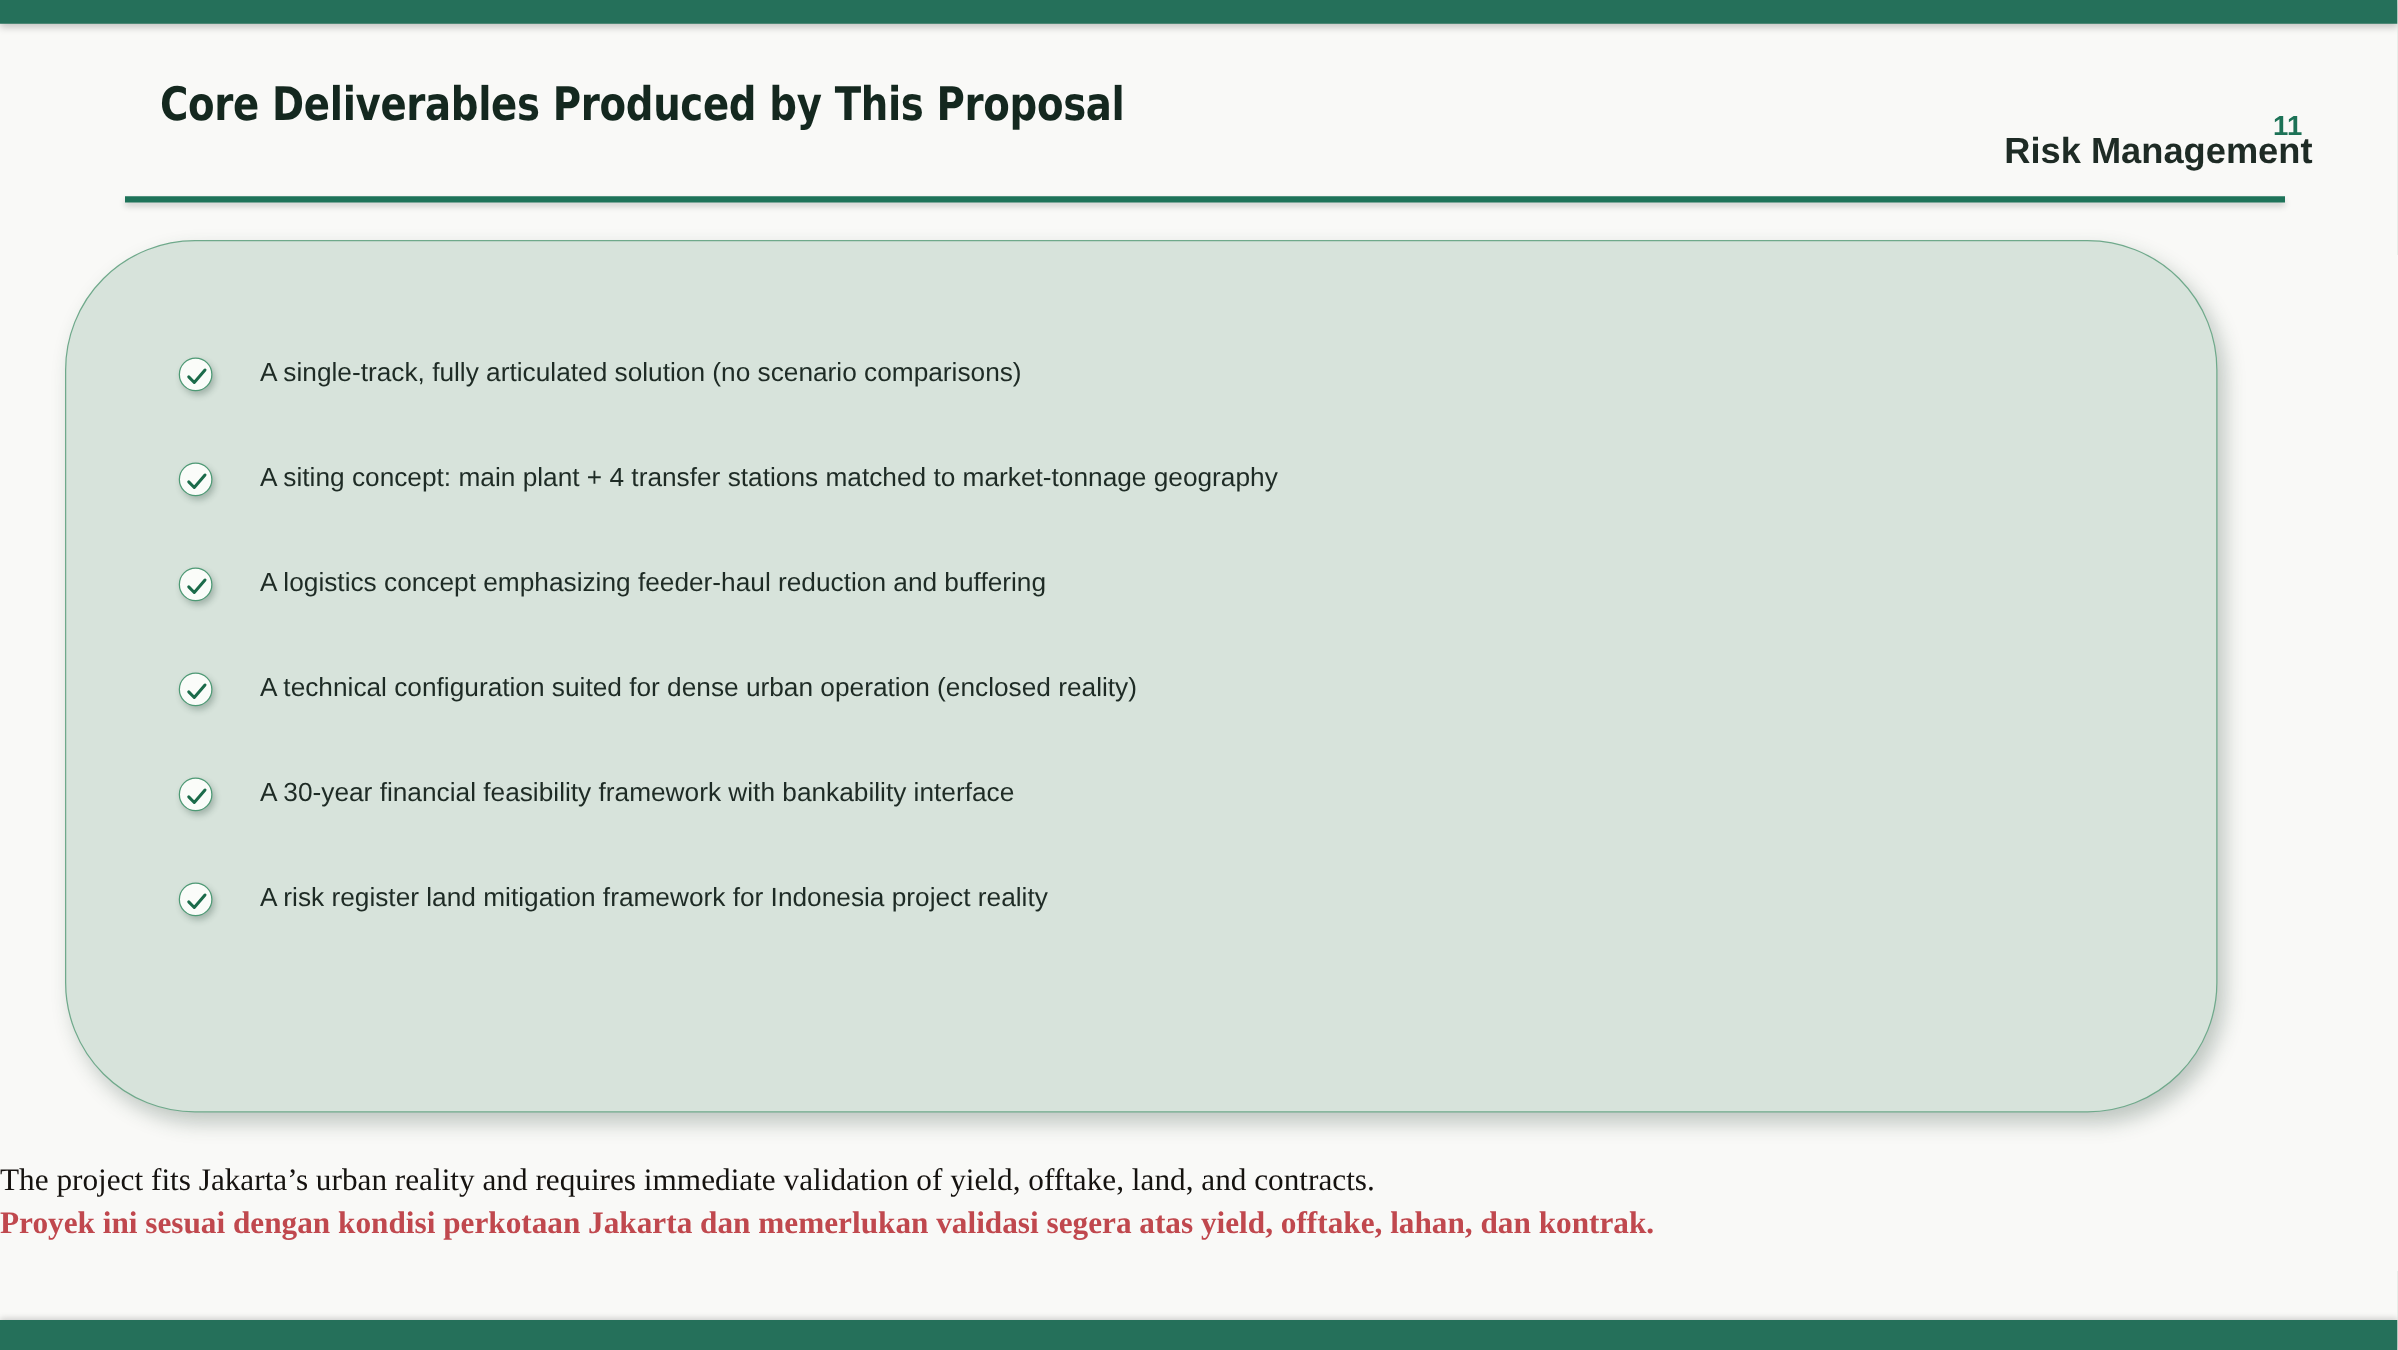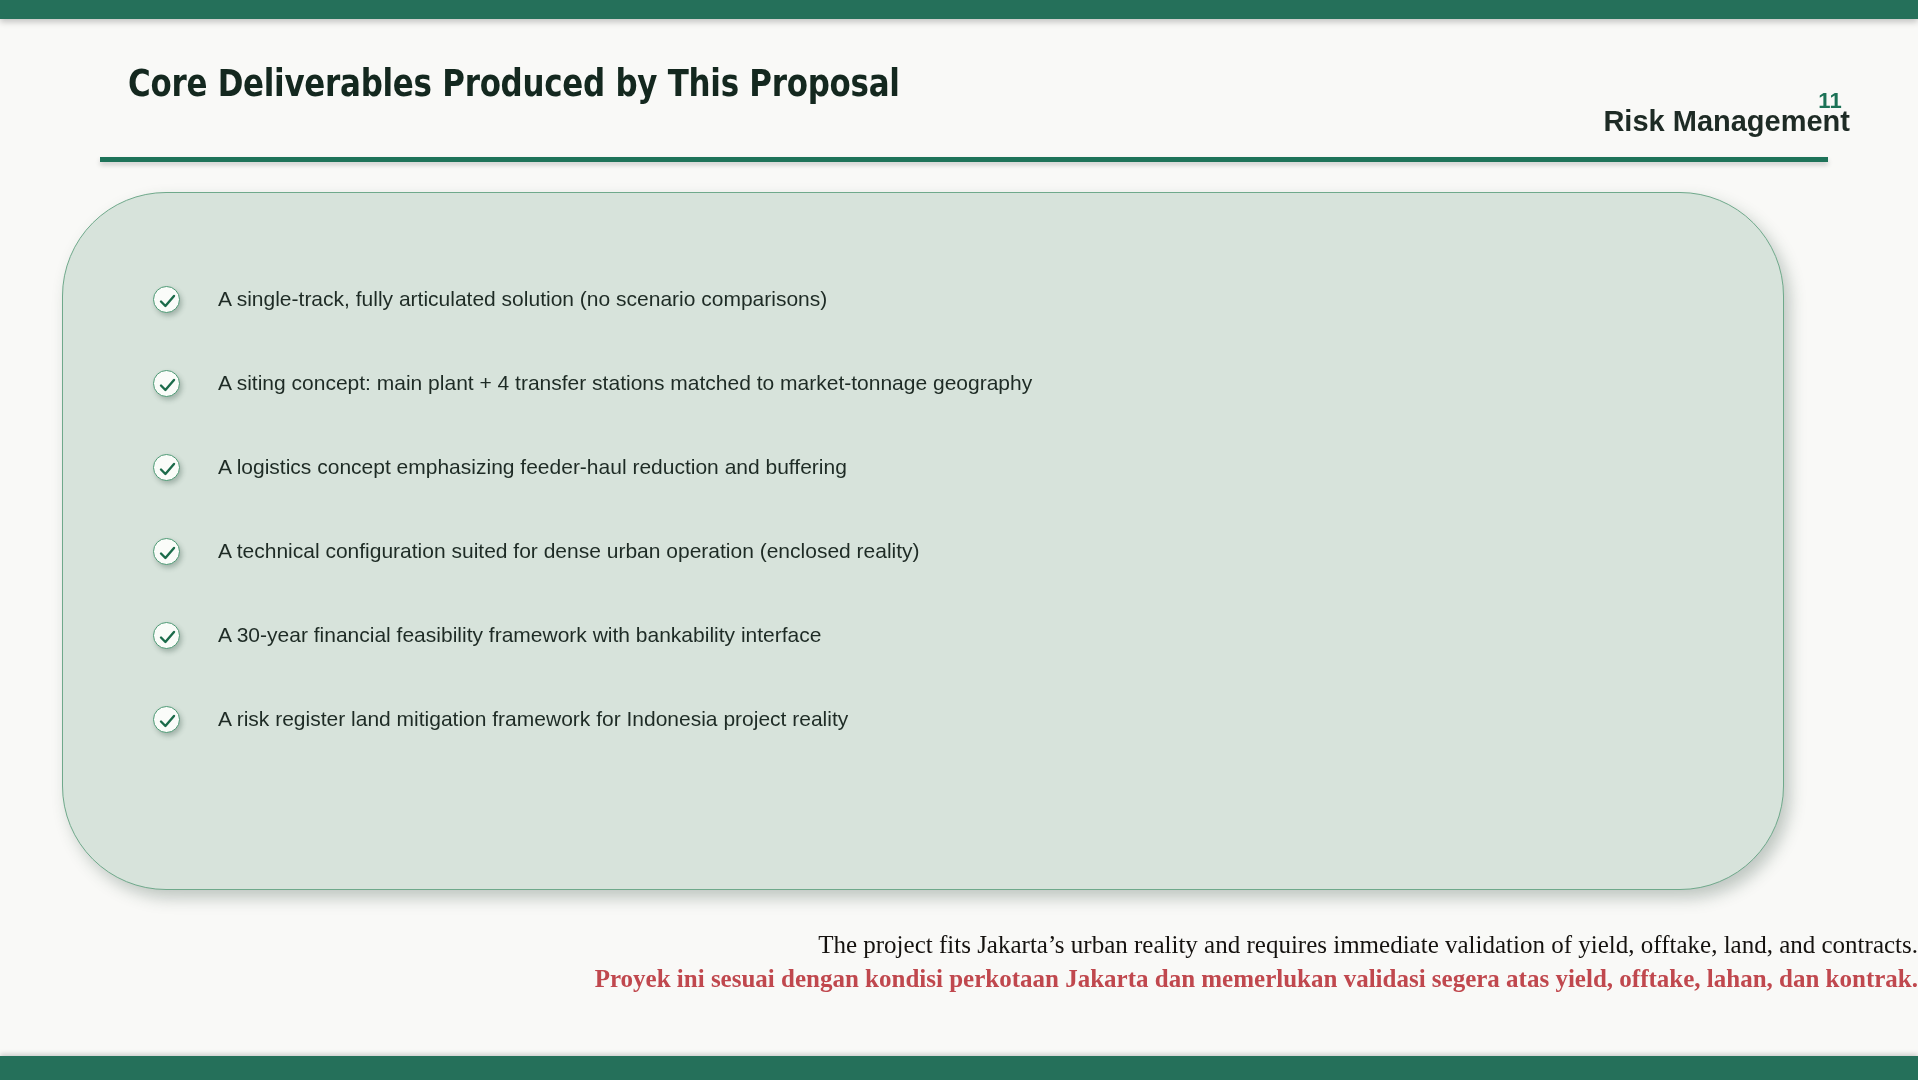--- a/index.html
+++ b/index.html
@@ -79,21 +79,21 @@
     top: 157px;
     width: 1728px;
     height: 5px;
     background: #1E7359;
     box-shadow: 0 3px 5px rgba(0,0,0,0.18);
   }
 
   
   .card {
     position: absolute;
-    left: 62px;
+    left: 52px;
     top: 192px;
     width: 1722px;
     height: 698px;
     background: #D7E3DB;
     border: 1.6px solid #6FA98B;
     border-radius: 104px;
     box-shadow: 6px 8px 16px rgba(40,70,55,0.28);
     text-align: center;
   }
 
@@ -136,21 +136,21 @@
     white-space: nowrap;
     line-height: 1.2;
   }
 
   
   .footer {
     position: absolute;
     left: 0;
     top: 928px;
     width: 1918px;
-    text-align: right;
+    text-align: left;
   }
   .footer-en {
     font-family: "Liberation Serif", serif;
     font-size: 25px;
     color: #15120F;
     line-height: 1.35;
   }
   .footer-id {
     font-family: "Liberation Serif", serif;
     font-size: 25px;

